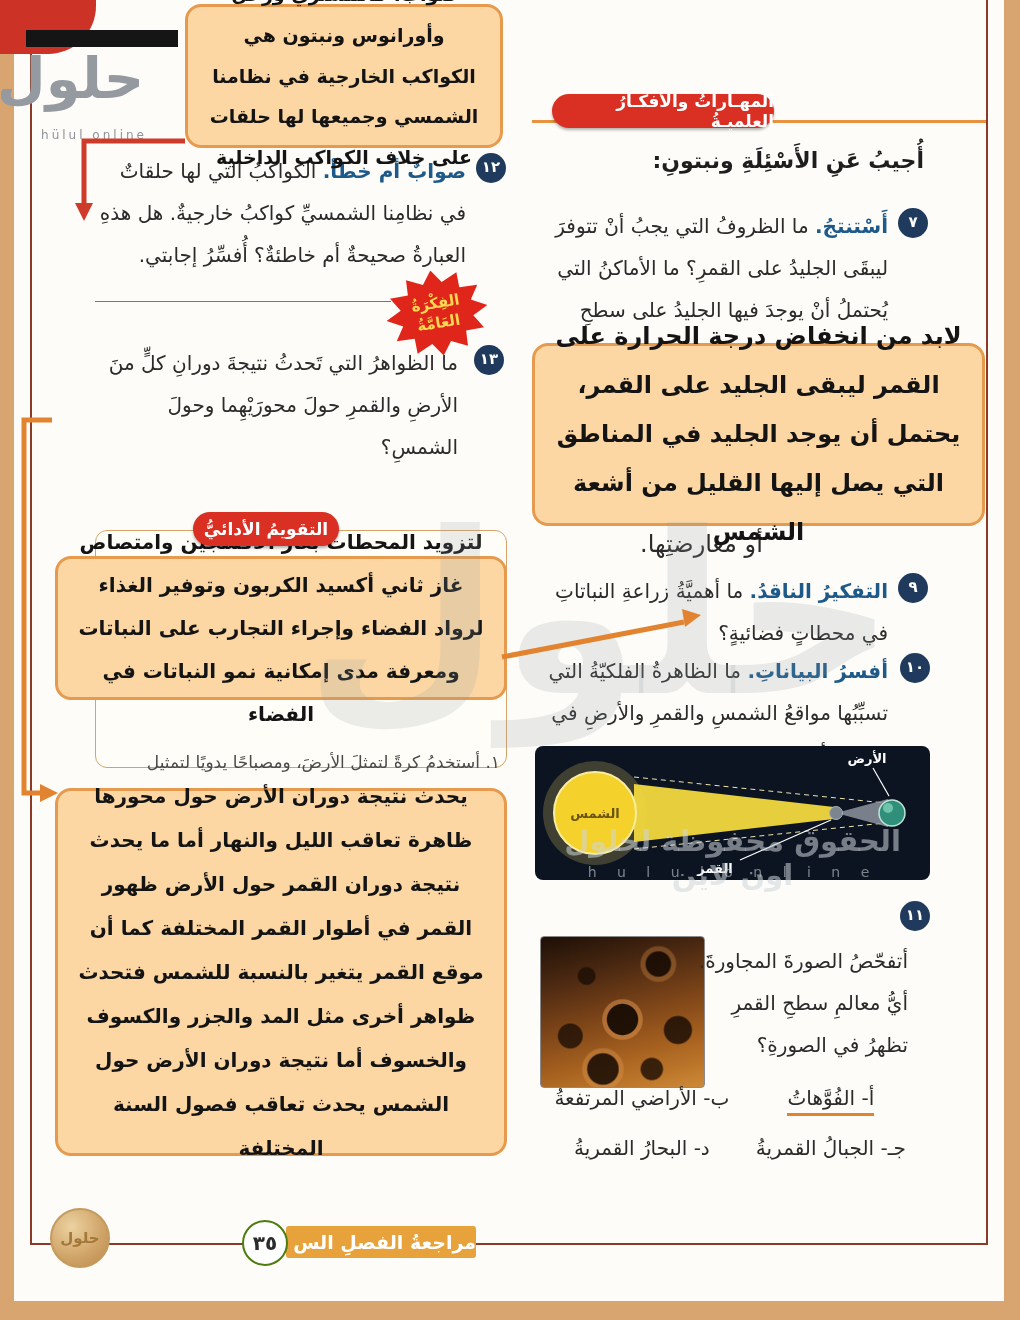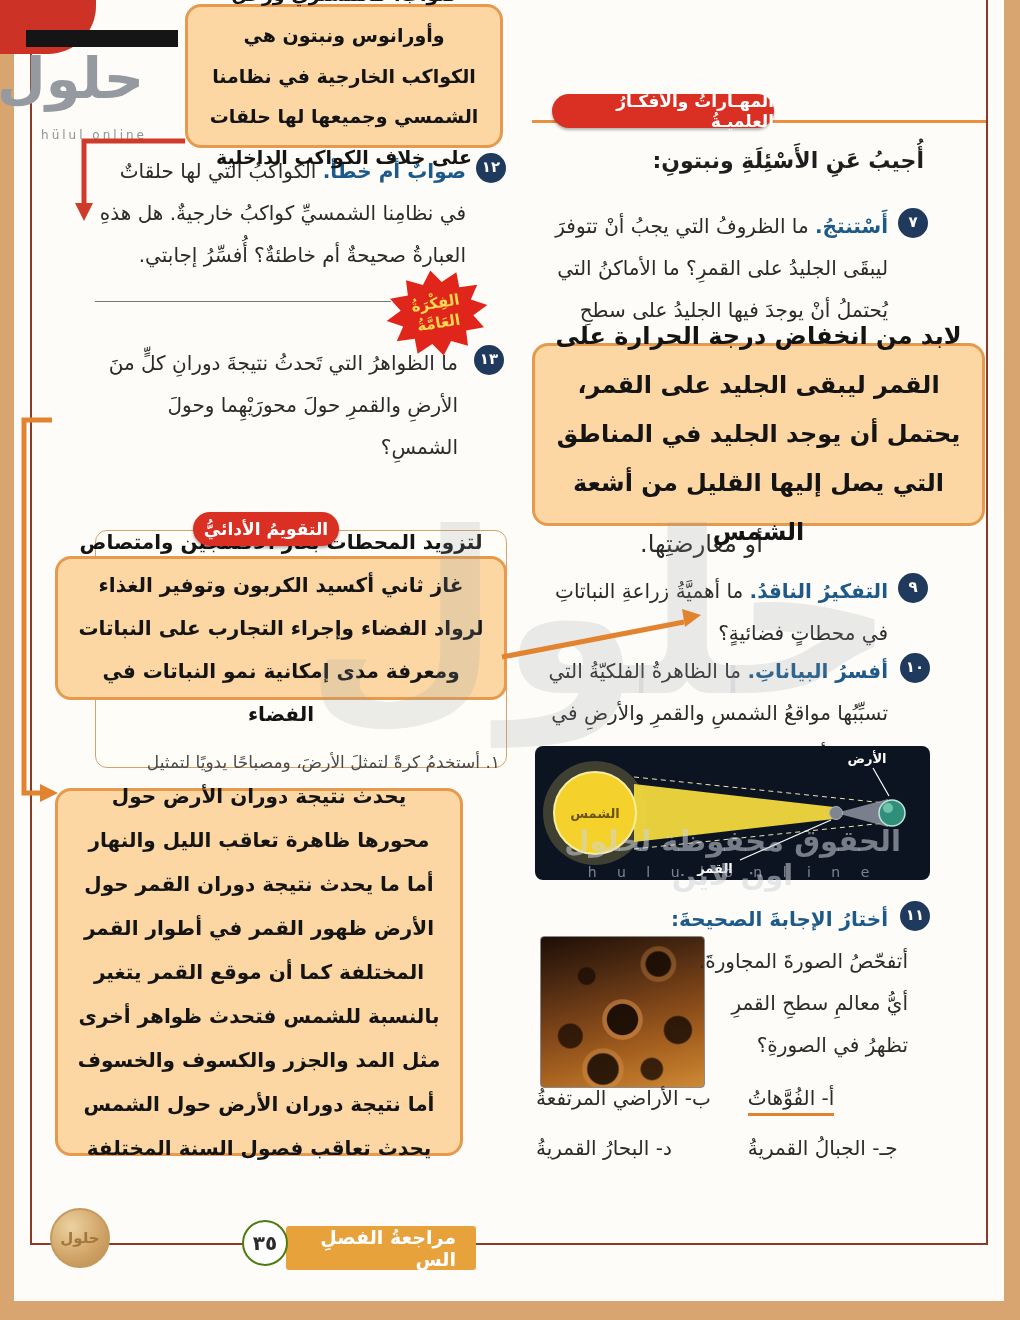--- a/index.html
+++ b/index.html
@@ -88,34 +88,34 @@
       radial-gradient(circle at 84% 62%, rgba(28,14,5,.85) 0 8%, transparent 9%),
       radial-gradient(circle at 38% 88%, rgba(22,11,4,.85) 0 9%, rgba(220,150,80,.4) 10% 12%, transparent 13%),
       radial-gradient(circle at 68% 88%, rgba(25,12,4,.8) 0 6%, transparent 7%),
       linear-gradient(165deg,#1d0f06 0%,#4a2811 25%,#7c4418 50%,#a5601f 72%,#c07a2c 90%,#cd8a38 100%);}
 
   .q11-body{position:absolute;left:690px;top:940px;width:218px;font-size:20px;line-height:2.1;
             text-align:right;z-index:2;}
 
   .options{position:absolute;left:536px;top:1086px;width:378px;display:grid;
            grid-template-columns:44% 56%;row-gap:26px;font-size:20px;z-index:2;}
-  .option{text-align:left;}
+  .option{text-align:center;}
   .option .ul{border-bottom:3.5px solid #e2832f;padding-bottom:3px;}
 
   
   .stamp{position:absolute;left:50px;top:1208px;width:60px;height:60px;border-radius:50%;z-index:6;
          background:radial-gradient(circle at 35% 30%, #ecd2a0, #cfa266 60%, #b98a4e);
          border:2px solid #c49a5e;display:flex;align-items:center;justify-content:center;
          color:#a3763a;font-weight:bold;font-size:15px;box-sizing:border-box;}
   .page-circle{position:absolute;left:242px;top:1220px;width:46px;height:46px;border-radius:50%;
                background:#fff;border:2px solid #4d7c0f;display:flex;align-items:center;justify-content:center;
                font-weight:bold;font-size:20px;z-index:4;box-sizing:border-box;}
-  .footer-bar{position:absolute;left:286px;top:1226px;width:190px;height:44px;background:#e8a23c;
+  .footer-bar{position:absolute;left:286px;top:1226px;width:190px;height:32px;background:#e8a23c;
               color:#fff;font-weight:bold;font-size:19px;display:flex;align-items:center;z-index:3;
-              border-radius:3px;padding:0 20px;box-sizing:border-box;}
+              border-radius:3px;padding:0 0;box-sizing:border-box;}
 
   .arrows{position:absolute;left:0;top:0;z-index:5;pointer-events:none;}
 </style>
 </head>
 <body>
 
 <div class="page">
 
   <div class="strip left"></div>
   <div class="strip right"></div>
@@ -177,21 +177,20 @@
       <line x1="338" y1="22" x2="354" y2="50" stroke="#ffffff" stroke-width="1.2"></line>
       <line x1="205" y1="114" x2="296" y2="74" stroke="#ffffff" stroke-width="1.2"></line>
       <text x="332" y="17" fill="#ffffff" font-size="13" font-weight="bold" text-anchor="middle">الأرض</text>
       <text x="60" y="72" fill="#6b5412" font-size="13" font-weight="bold" text-anchor="middle">الشمس</text>
       <text x="180" y="127" fill="#ffffff" font-size="13" font-weight="bold" text-anchor="middle">القمر</text>
     </svg>
   </div>
 
   <div class="question" style="left:528px;top:898px;width:460px;padding-right:100px;">
     <span class="qnum" style="right:58px;">١١</span>
-    <p class="qtext"><span class="kw">أختارُ الإجابةَ الصحيحةَ:</span></p>
   </div>
 
   <div class="moon-photo"></div>
 
   <div class="q11-body">أتفحّصُ الصورةَ المجاورةَ. أيُّ معالمِ سطحِ القمرِ تظهرُ في الصورةِ؟</div>
 
   <div class="options">
     <div class="option"><span class="ul">أ- الفُوَّهاتُ</span></div>
     <div class="option"><span>ب- الأراضي المرتفعةُ</span></div>
     <div class="option"><span>جـ- الجبالُ القمريةُ</span></div>
@@ -222,21 +221,21 @@
 
   <div class="panel-box"></div>
   <div class="badge badge-assess">التقويمُ الأدائيُّ</div>
 
   <div class="bubble" style="left:55px;top:556px;width:452px;height:144px;font-size:20px;line-height:2.15;">
     <span>لتزويد المحطات بغاز الأكسجين وامتصاص غاز ثاني أكسيد الكربون وتوفير الغذاء لرواد الفضاء وإجراء التجارب على النباتات ومعرفة مدى إمكانية نمو النباتات في الفضاء</span>
   </div>
 
   <div class="partial-item">١. أستخدمُ كرةً لتمثلَ الأرضَ، ومصباحًا يدويًا لتمثيل</div>
 
-  <div class="bubble" style="left:55px;top:788px;width:408px;height:368px;font-size:20px;line-height:2.2;">
+  <div class="bubble" style="left:55px;top:788px;width:452px;height:368px;font-size:20px;line-height:2.2;">
     <span>يحدث نتيجة دوران الأرض حول محورها ظاهرة تعاقب الليل والنهار أما ما يحدث نتيجة دوران القمر حول الأرض ظهور القمر في أطوار القمر المختلفة كما أن موقع القمر يتغير بالنسبة للشمس فتحدث ظواهر أخرى مثل المد والجزر والكسوف والخسوف أما نتيجة دوران الأرض حول الشمس يحدث تعاقب فصول السنة المختلفة</span>
   </div>
 
   <svg class="arrows" width="1020" height="1320" viewBox="0 0 1020 1320">
     <path d="M185 141 L84 141 L84 205" stroke="#cf3b2a" stroke-width="5" fill="none"></path>
     <polygon points="84,221 75,203 93,203" fill="#cf3b2a"></polygon>
     <path d="M52 420 L24 420 L24 793 L42 793" stroke="#e2832f" stroke-width="5" fill="none"></path>
     <polygon points="58,793 40,784 40,802" fill="#e2832f"></polygon>
     <path d="M502 657 L684 622" stroke="#e2832f" stroke-width="5" fill="none"></path>
     <polygon points="701,615 685,627 682,609" fill="#e2832f"></polygon>

